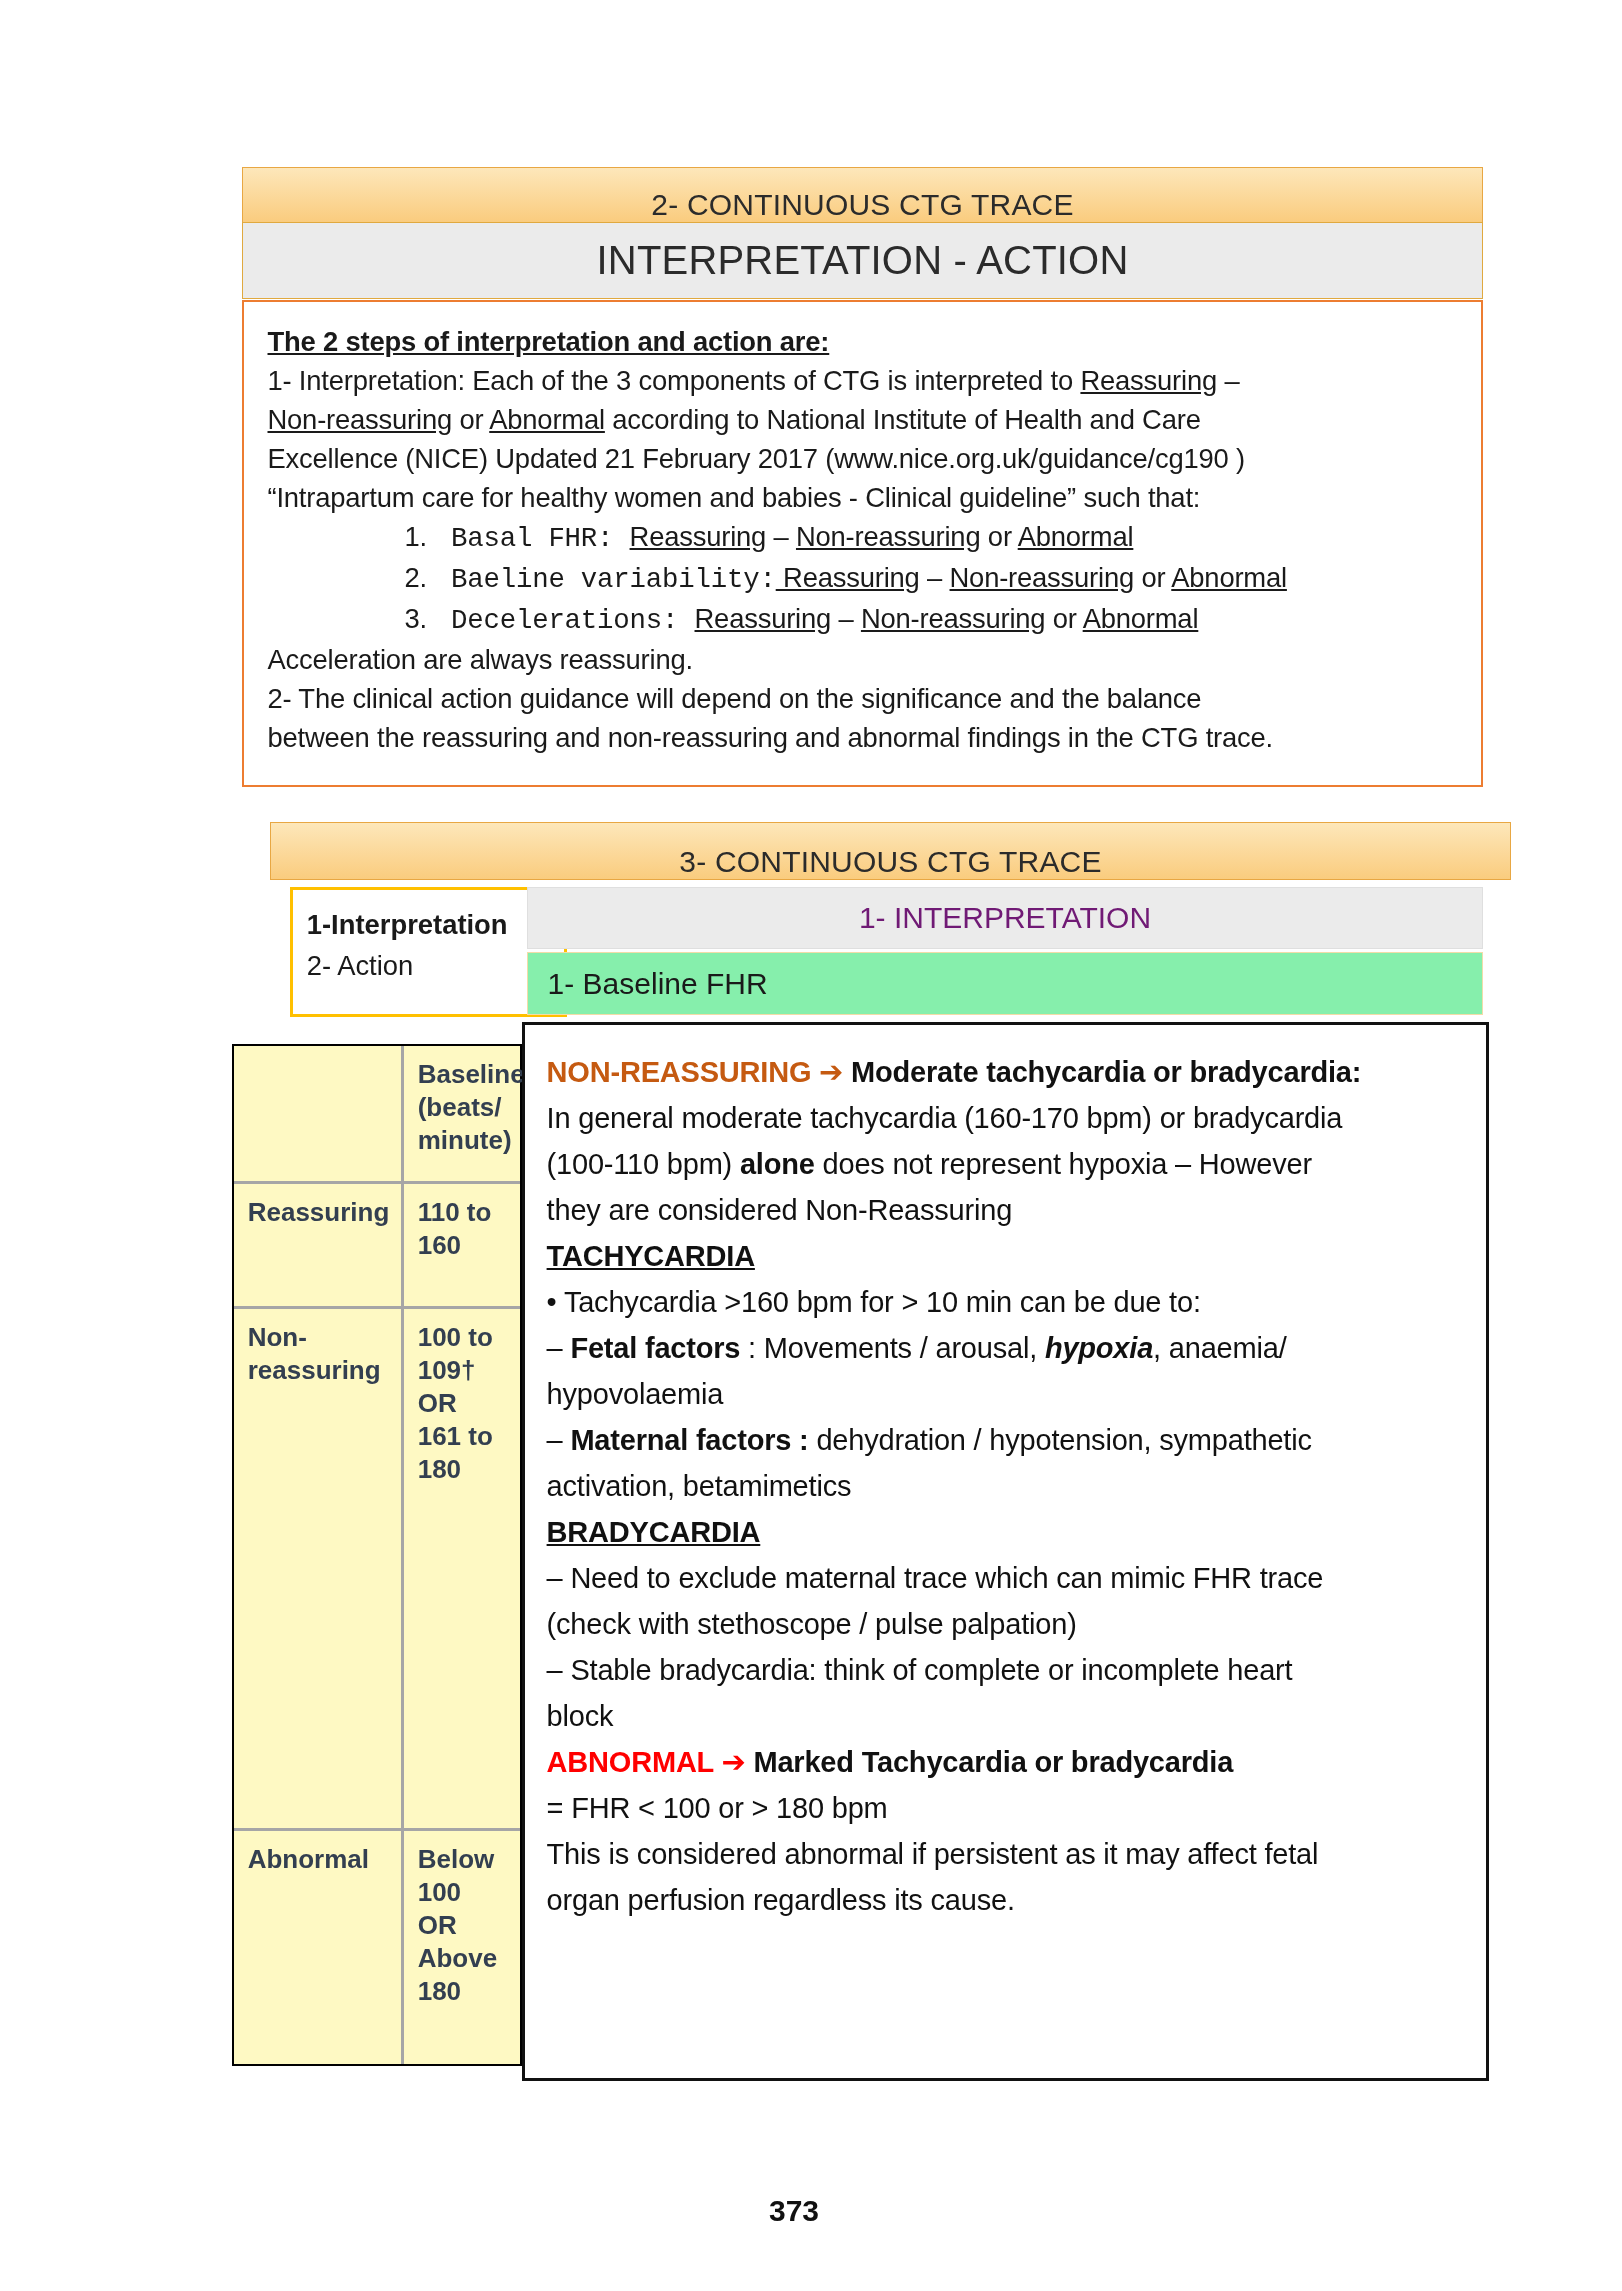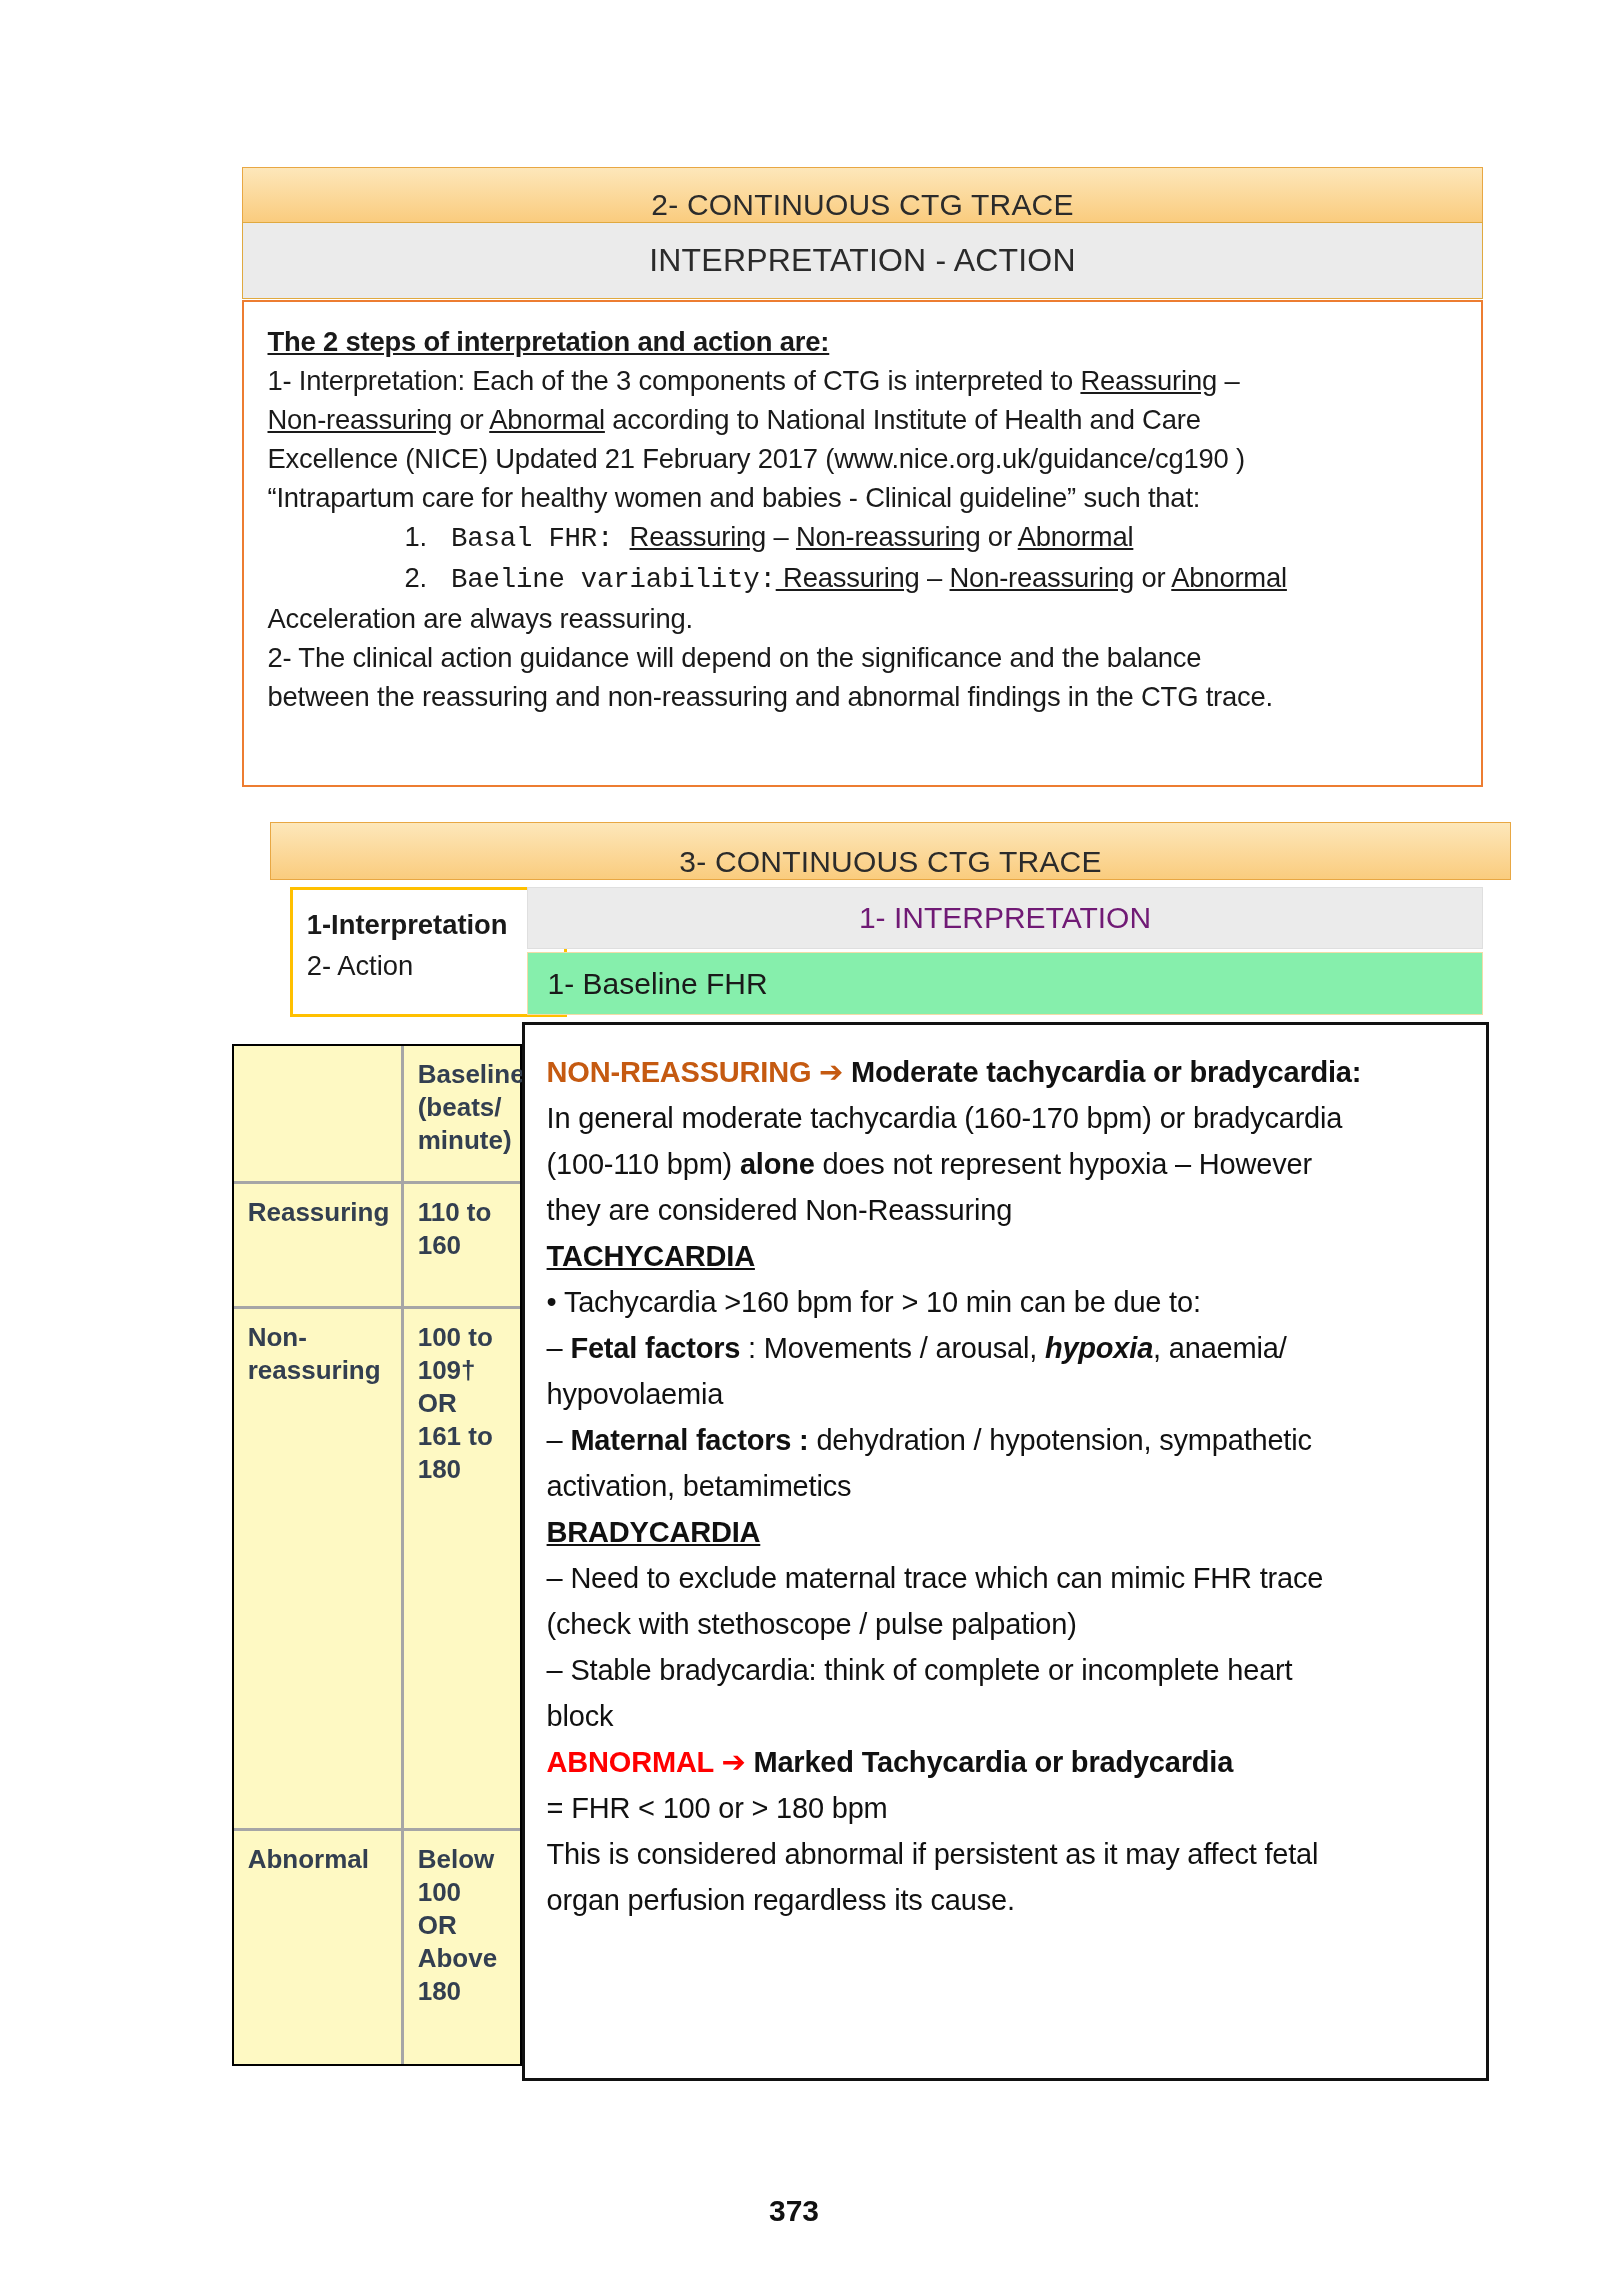--- a/index.html
+++ b/index.html
@@ -12,21 +12,21 @@
     position:absolute;left:242px;width:1241px;box-sizing:border-box;
     background:linear-gradient(#FDE7BA,#FACC7E);
     border:1px solid #E8A743;
     display:flex;align-items:flex-end;justify-content:center;
     font-size:30px;color:#2b2b2b;letter-spacing:0.2px;
   }
   .band-gray{
     position:absolute;left:242px;width:1241px;box-sizing:border-box;
     background:#EBEBEB;border:1px solid #E0A93F;
     display:flex;align-items:center;justify-content:center;
-    font-size:32px;color:#2b2b2b;letter-spacing:0.2px;
+    font-size:40px;color:#2b2b2b;letter-spacing:0.2px;
   }
   
   .intro-box{
     position:absolute;left:242px;top:300px;width:1241px;height:487px;box-sizing:border-box;
     border:2.9px solid #ED7D31;background:#fff;
     padding:19.6px 23.5px;font-size:27.4px;line-height:39px;letter-spacing:-0.2px;
   }
   .intro-box .rline{white-space:nowrap;}
   .intro-box .heading{font-weight:bold;}
   .intro-box .heading .seg{text-decoration:underline;}
@@ -96,20 +96,21 @@
   </div>
 
   <div class="intro-box">
       <div class="rline heading"><span class="seg seg-u seg-b">The 2 steps of interpretation and action are:</span></div>
       <div class="rline"><span class="seg">1- Interpretation: Each of the 3 components of CTG is interpreted to </span><span class="seg seg-u">Reassuring</span><span class="seg"> –</span></div>
       <div class="rline"><span class="seg seg-u">Non-reassuring</span><span class="seg"> or </span><span class="seg seg-u">Abnormal</span><span class="seg"> according to National Institute of Health and Care</span></div>
       <div class="rline"><span class="seg">Excellence (NICE) Updated 21 February 2017 (www.nice.org.uk/guidance/cg190 )</span></div>
       <div class="rline"><span class="seg">“Intrapartum care for healthy women and babies - Clinical guideline” such that:</span></div>
       <div class="rline li"><span class="seg">1.</span><span class="seg seg-g">Basal FHR: </span><span class="seg seg-u">Reassuring</span><span class="seg"> – </span><span class="seg seg-u">Non-reassuring</span><span class="seg"> or </span><span class="seg seg-u">Abnormal</span></div>
       <div class="rline li"><span class="seg">2.</span><span class="seg seg-g">Baeline variability:</span><span class="seg seg-u"> Reassuring</span><span class="seg"> – </span><span class="seg seg-u">Non-reassuring</span><span class="seg"> or </span><span class="seg seg-u">Abnormal</span></div>
+      <div class="rline li"><span class="seg">3.</span><span class="seg seg-g">Decelerations: </span><span class="seg seg-u">Reassuring</span><span class="seg"> – </span><span class="seg seg-u">Non-reassuring</span><span class="seg"> or </span><span class="seg seg-u">Abnormal</span></div>
       <div class="rline"><span class="seg">Acceleration are always reassuring.</span></div>
       <div class="rline"><span class="seg">2- The clinical action guidance will depend on the significance and the balance</span></div>
       <div class="rline"><span class="seg">between the reassuring and non-reassuring and abnormal findings in the CTG trace.</span></div>
     </div>
 
   <div class="band-orange" style="top:822px;height:58px;margin-left:28px;">
     <span>3- CONTINUOUS CTG TRACE</span>
   </div>
 
   <div class="side-box">

